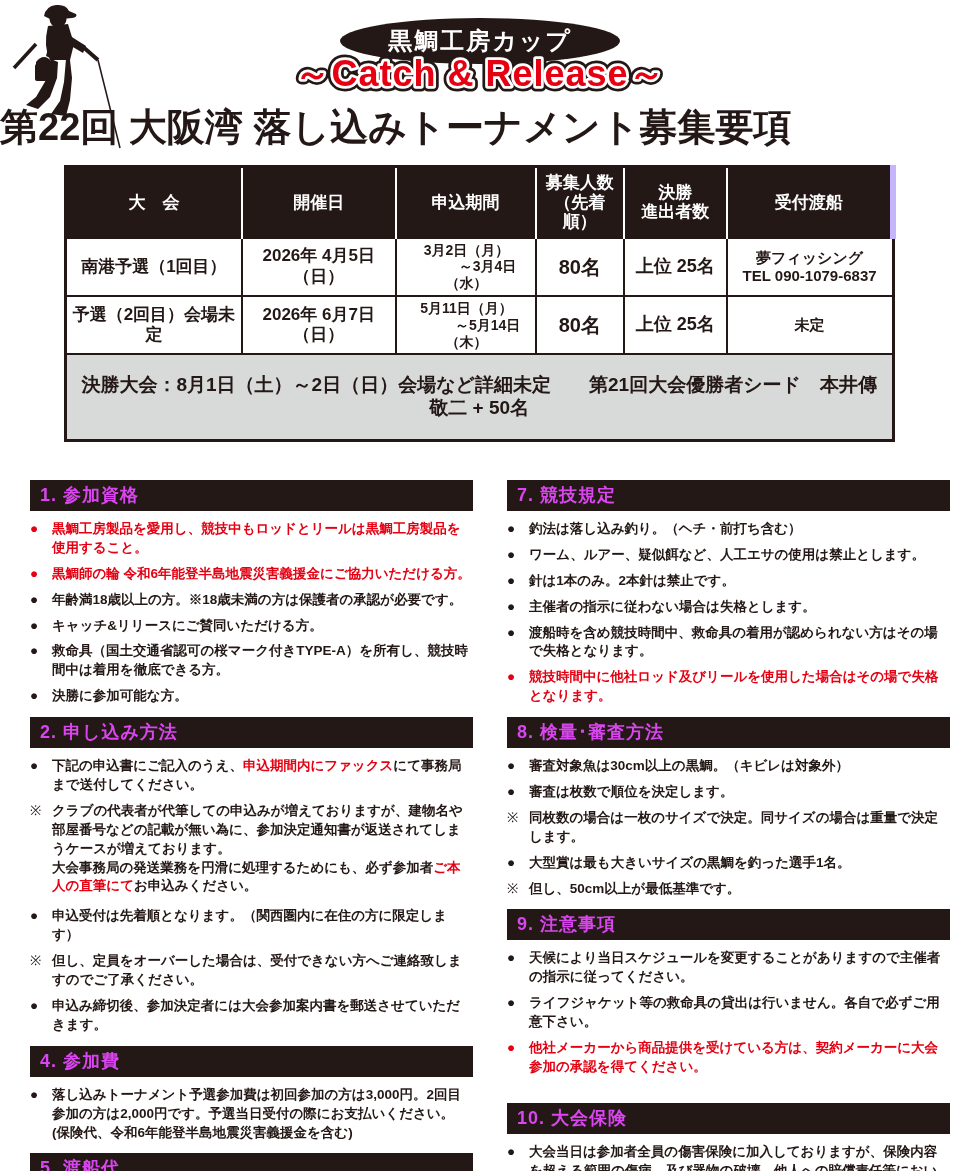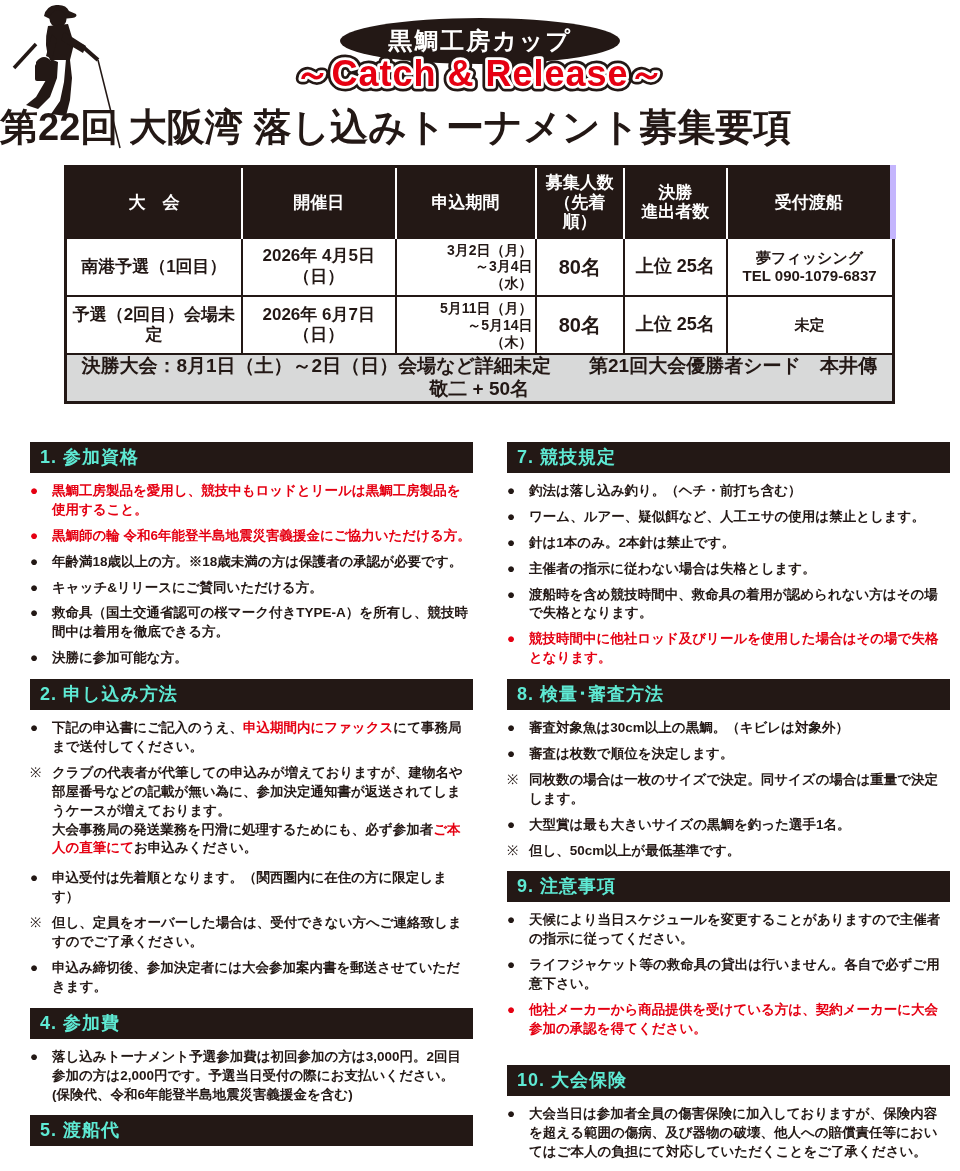--- a/index.html
+++ b/index.html
@@ -11,32 +11,32 @@
   .logo-svg{display:block;margin:0 auto;}
   .title{font-size:38px;font-weight:600;margin:4px 0 12px;white-space:nowrap;}
   
   .tourney-table{width:832px;margin:0 auto;border-collapse:collapse;border:3px solid #231815;}
   .tourney-table th{background:#231815;color:#fff;font-size:17px;font-weight:700;
         padding:5px 2px;border-right:2px solid #fff;white-space:pre-line;line-height:1.15;}
   .tourney-table th:last-child{border-right:6px solid #c4b5fd;}
   .tourney-table td{border:2px solid #231815;text-align:center;font-weight:700;
         white-space:pre-line;padding:3px 2px;font-size:17px;line-height:1.2;height:48px;}
   th.c0{width:21.3%}th.c1{width:18.6%}th.c2{width:16.9%}th.c3{width:10.7%}th.c4{width:12.4%}th.c5{width:20.1%}
-  td.c2{text-align:right;font-size:14px;padding-left:4px;}
+  td.c2{text-align:center;font-size:14px;padding-left:4px;}
   td.c3{font-size:20px;}
   td.c4{font-size:18px;}
   td.c5{font-size:15px;}
   .table-footer-cell{background:#d8d9d9 !important;text-align:left;font-size:19px !important;
-        padding:0 10px !important;height:auto !important;border:2px solid #231815;}
+        padding:19px 10px !important;height:auto !important;border:2px solid #231815;}
   
   .content{display:flex;gap:34px;padding:0 15px 0 30px;margin-top:38px;}
   .col{width:443px;flex:none;}
   .section{margin-bottom:11px;}
   .section.gap-before{margin-top:26px;}
-  .section-header{background:#231815;color:#5eead4;font-size:18px;font-weight:700;
+  .section-header{background:#231815;color:#d946ef;font-size:18px;font-weight:700;
         padding:3px 10px 4px;margin-bottom:9px;letter-spacing:1px;}
   .item{display:flex;gap:5px;margin-bottom:7px;font-size:13.5px;line-height:1.4;}
   .marker{flex:none;width:17px;}
   .item-text{white-space:pre-wrap;font-weight:bold;}
   .red{color:#e50012;}
 </style>
 </head>
 <body>
 
 <div class="page">

